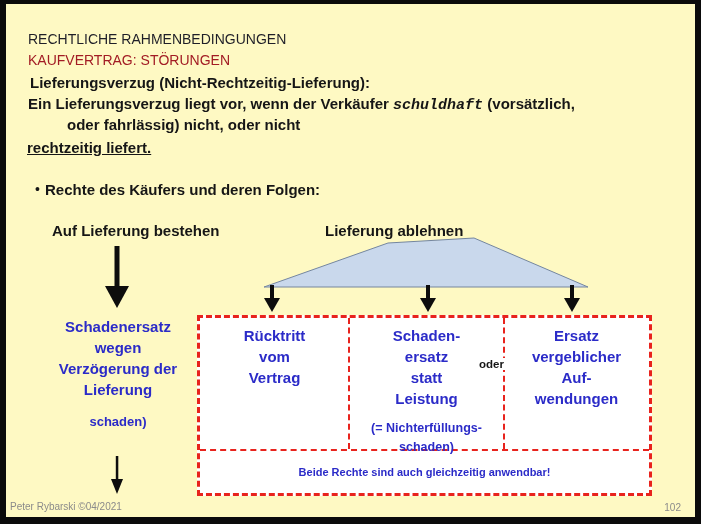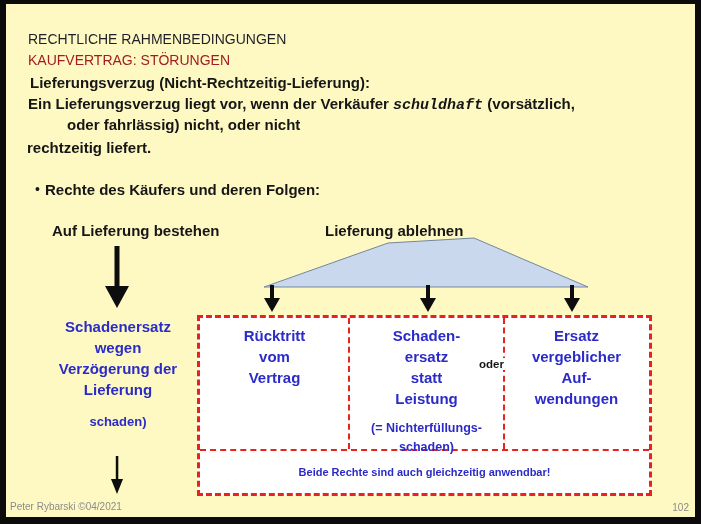--- a/index.html
+++ b/index.html
@@ -47,21 +47,21 @@
 <body>
 
 <div class="slide">
 
   <div class="abs title" style="left:22px;top:27px;">RECHTLICHE RAHMENBEDINGUNGEN</div>
   <div class="abs subtitle" style="left:22px;top:48px;">KAUFVERTRAG: STÖRUNGEN</div>
 
   <div class="abs body-line" style="left:24px;top:70px;">Lieferungsverzug (Nicht-Rechtzeitig-Lieferung):</div>
   <div class="abs body-line" style="left:22px;top:91px;"><span>Ein Lieferungsverzug liegt vor, wenn der Verkäufer </span><span class="italic">schuldhaft</span><span> (vorsätzlich,</span></div>
   <div class="abs body-line" style="left:61px;top:112px;">oder fahrlässig) nicht, oder nicht</div>
-  <div class="abs body-line" style="left:21px;top:135px;">rechtzeitig liefert.</div>
+  <div class="abs body-line" style="left:21px;top:135px;text-decoration:underline;">rechtzeitig liefert.</div>
 
   <div class="bullet-dot">•</div>
   <div class="abs bullet-row" style="left:39px;top:177px;">Rechte des Käufers und deren Folgen:</div>
 
   <div class="abs branch-label" style="left:46px;top:218px;">Auf Lieferung bestehen</div>
   <div class="abs branch-label" style="left:319px;top:218px;">Lieferung ablehnen</div>
 
   <svg class="abs" style="left:99px;top:242px;" width="24" height="62">
     <rect class="arrow" x="9.5" y="0" width="5" height="42"></rect>
     <polygon class="arrow" points="0,40 24,40 12,62"></polygon>
@@ -127,15 +127,15 @@
       <div>Ersatz</div>
       <div>vergeblicher</div>
       <div>Auf-</div>
       <div>wendungen</div>
     </div>
 
     <div class="box-bottom">Beide Rechte sind auch gleichzeitig anwendbar!</div>
   </div>
 
   <div class="abs footer-text" style="left:4px;top:497px;">Peter Rybarski ©04/2021</div>
-  <div class="abs footer-text" style="right:6px;top:498px;">102</div>
+  <div class="abs footer-text" style="right:14px;top:498px;">102</div>
 
 </div>
 
 </body></html>

